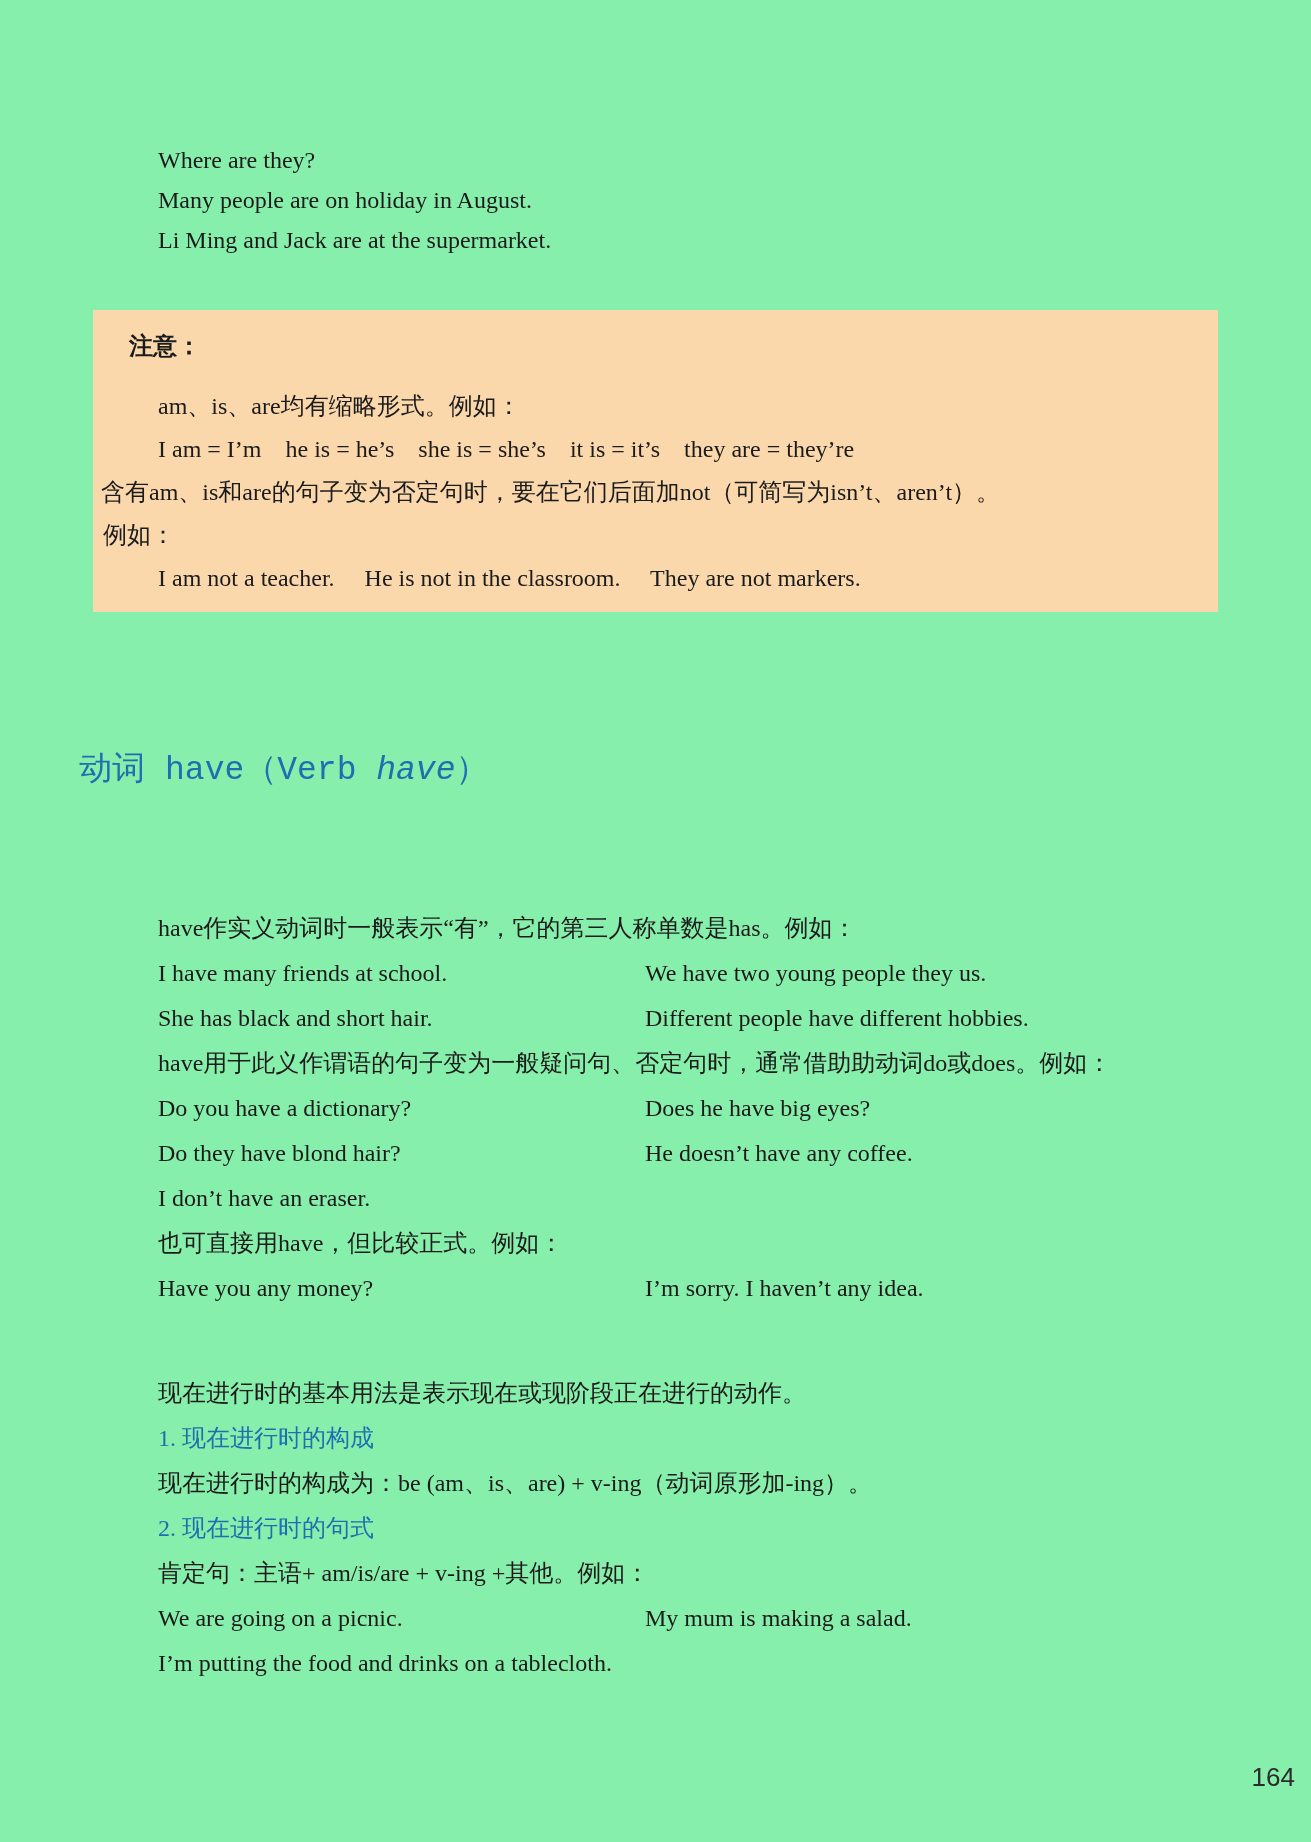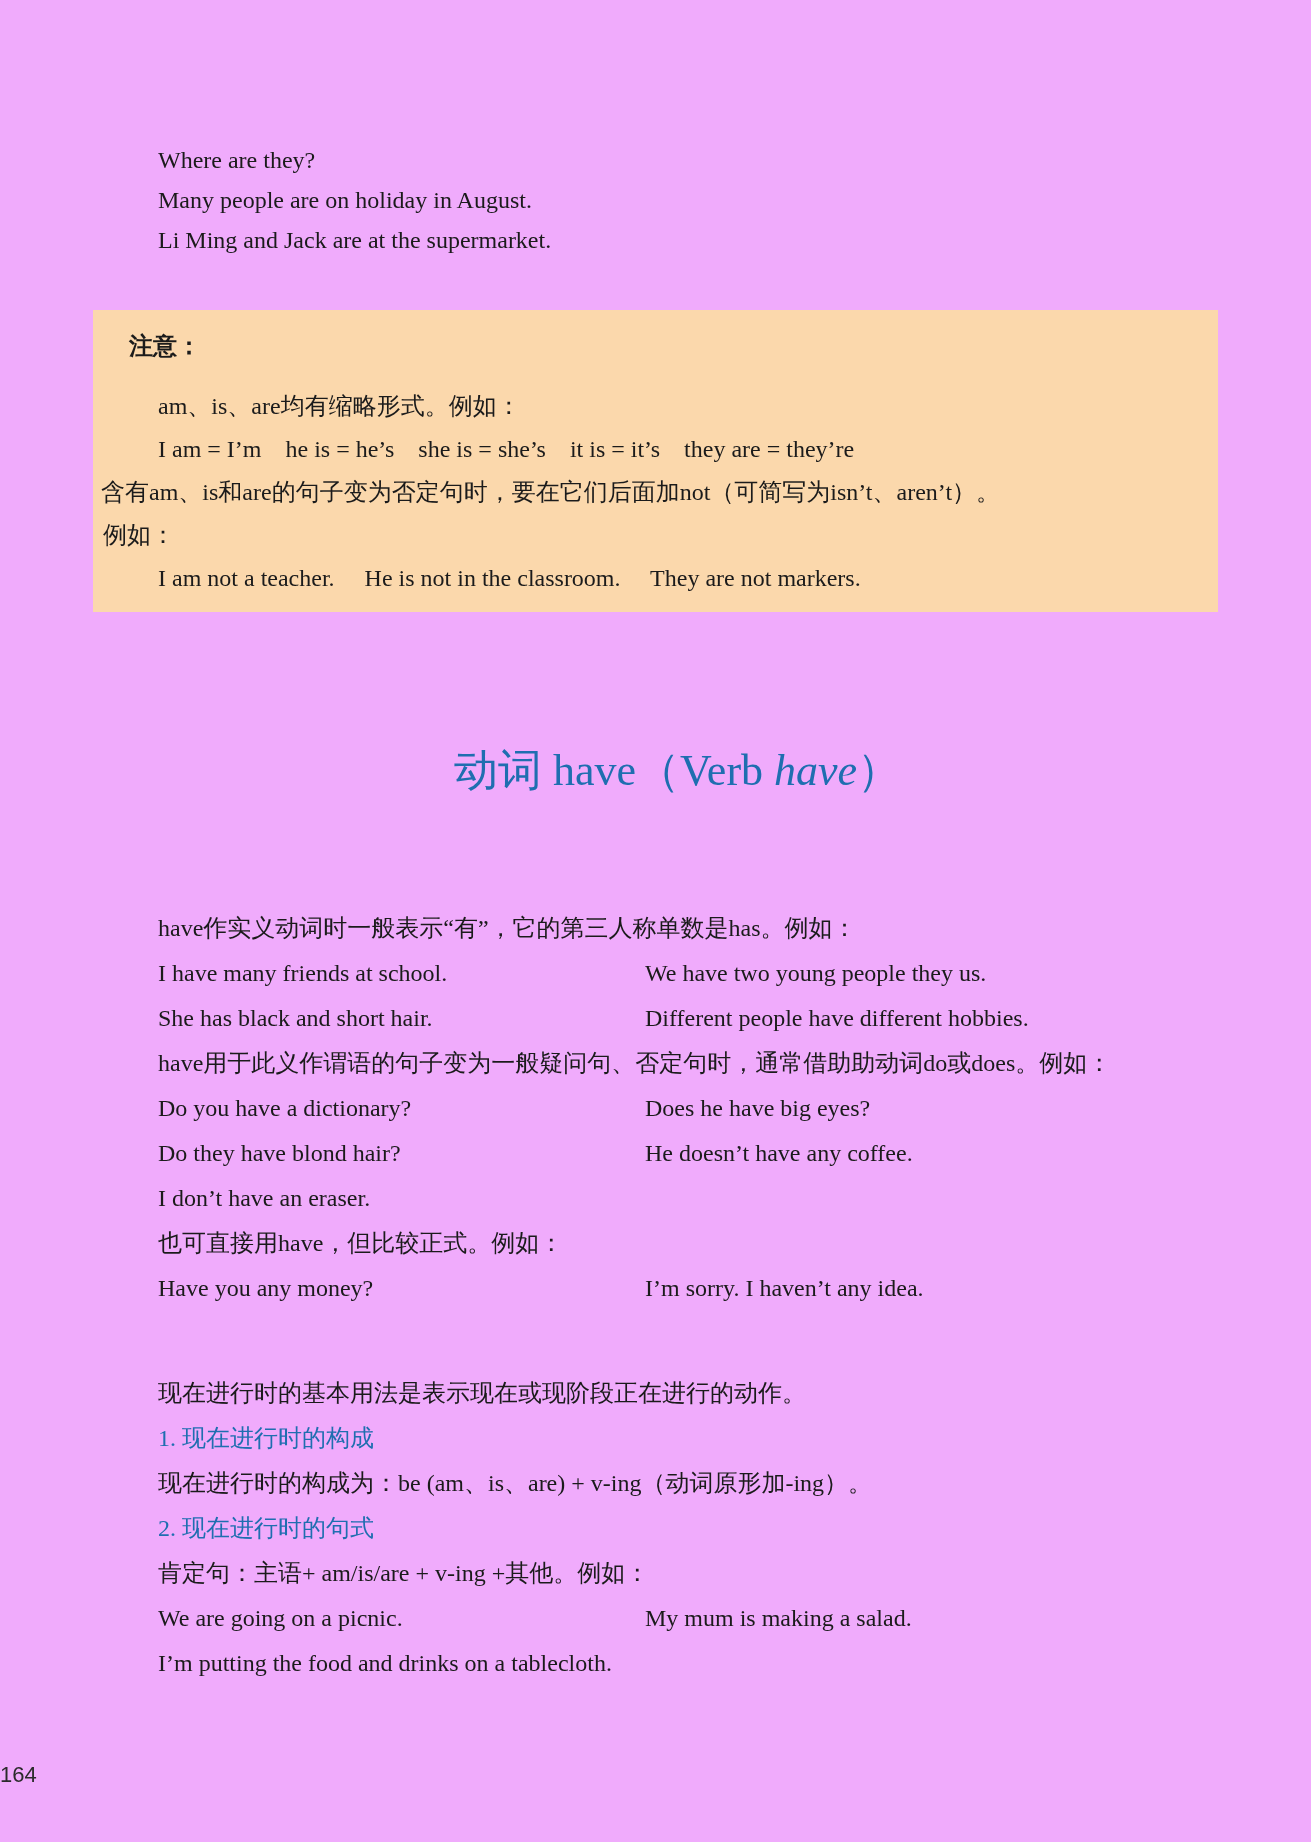--- a/index.html
+++ b/index.html
@@ -1,20 +1,20 @@
 <!DOCTYPE html>
 <html><head>
 <meta charset="utf-8">
 <style>
   html,body { margin:0; padding:0; background:#e8e8e8; }
   .page {
     position:relative;
     width:1311px; height:1842px;
     margin:0 auto;
-    background:#f0abfc;
+    background:#86efac;
     font-family:"Liberation Serif","DejaVu Serif",serif;
     font-size:24px;
     color:#1b1b1b;
     overflow:hidden;
   }
   .line { white-space:pre-wrap; line-height:40px; }
 
   
   .intro { padding-top:140px; margin-left:158px; margin-right:100px; }
 
@@ -34,47 +34,47 @@
     font-family:"Liberation Sans","DejaVu Sans",sans-serif;
     font-weight:bold;
   }
   .note-indent1 { margin-left:57px; }
   .note-indent2 { }
   .note-flush   { margin-left:2px; }
 
   
   .section-heading {
     margin-top:90px;
-    text-align:center;
-    font-family:Liberation Serif, serif;
-    font-size:44px;
+    text-align:left;
+    font-family:Liberation Mono, monospace;
+    font-size:33px;
     line-height:46px;
     color:#1f6eb0;
     white-space:pre-wrap;
   }
   .section-heading .it { font-style:italic; }
   .section-heading.second { margin-top:84px; }
 
   
   .body-block { margin-top:66px; margin-left:158px; margin-right:40px; }
   .body-block .line { line-height:45px; }
   .body-block.second { margin-top:60px; }
 
   .row { display:flex; }
   .cell-l { width:487px; white-space:pre-wrap; }
   .cell-r { flex:1; white-space:pre-wrap; }
 
   .sub-heading { color:#1f6eb0; }
 
   .page-number {
     position:absolute;
-    left:0; right:4px; top:1762px;
-    text-align:left;
+    left:0; right:16px; top:1762px;
+    text-align:right;
     font-family:"Liberation Sans","DejaVu Sans",sans-serif;
-    font-size:22px;
+    font-size:26px;
     color:#2b2b2b;
   }
 </style>
 </head>
 <body>
 
 <div class="page">
 
   <div class="intro">
     <div class="line">Where are they?</div>

